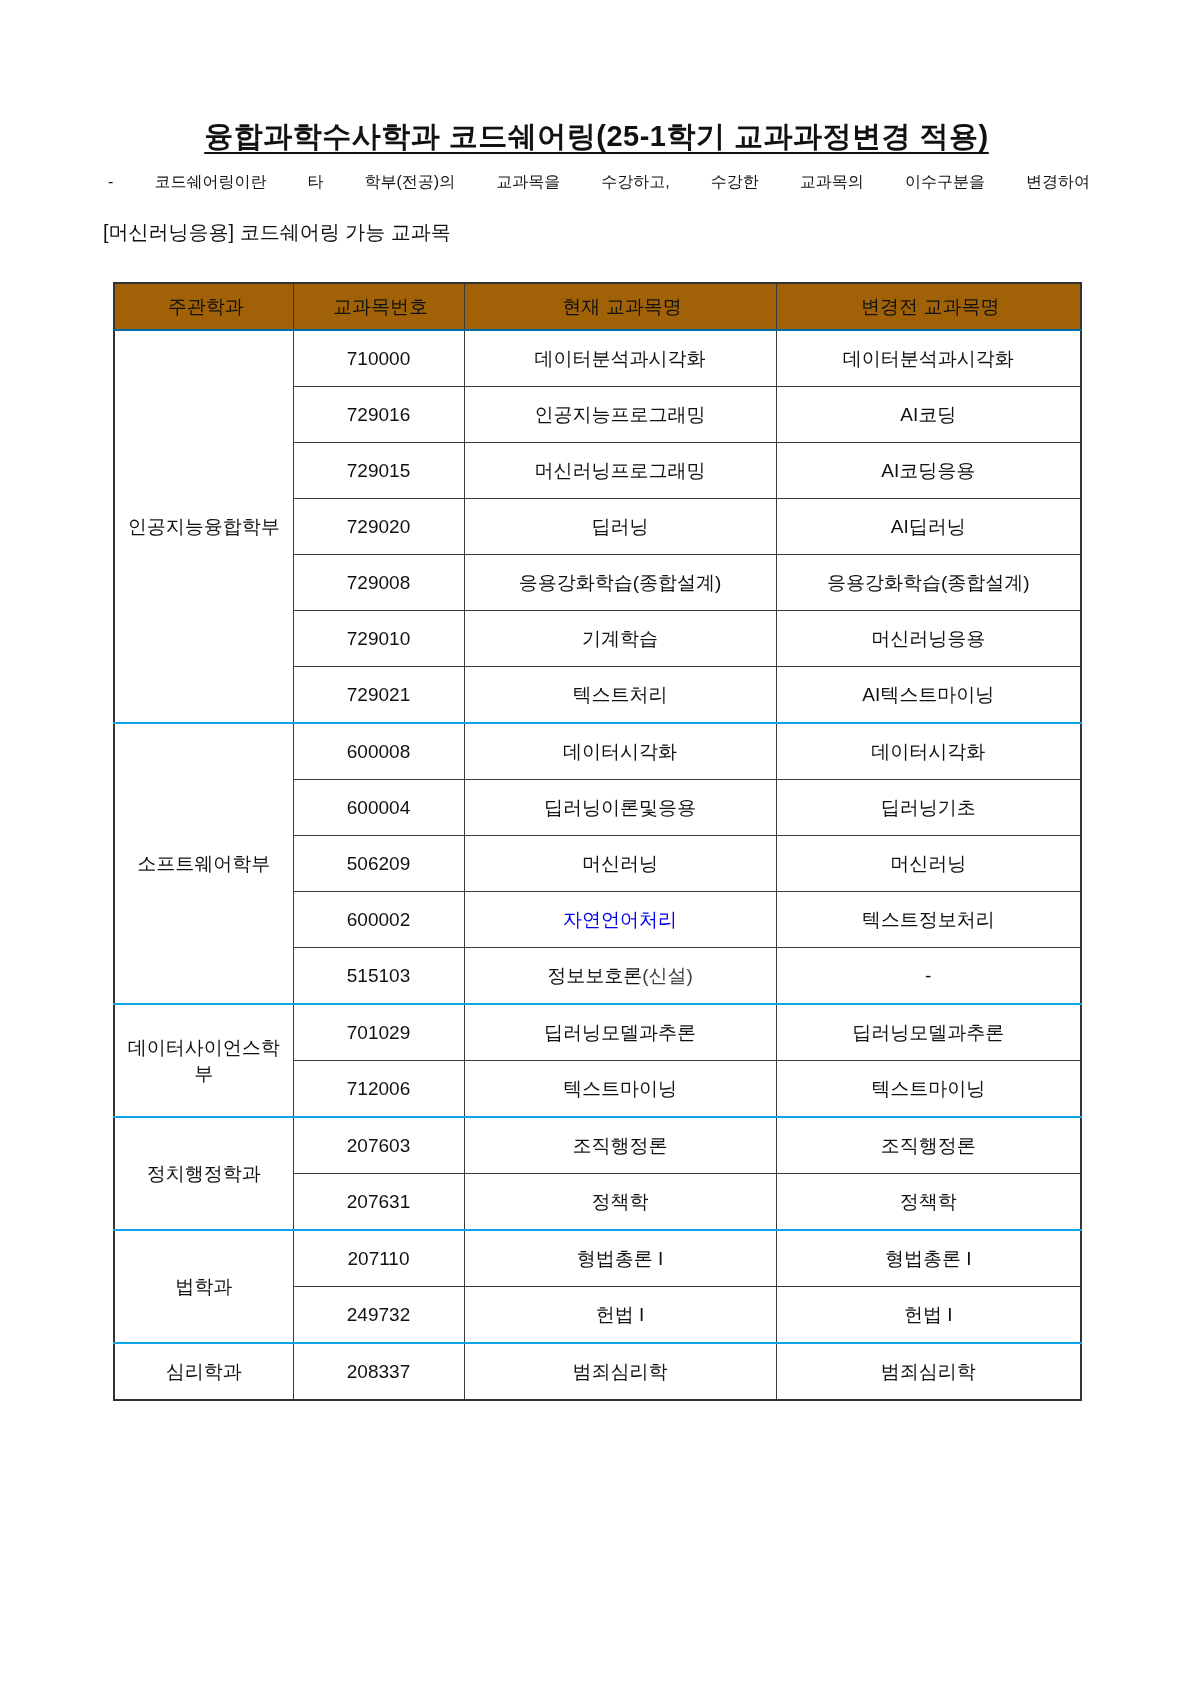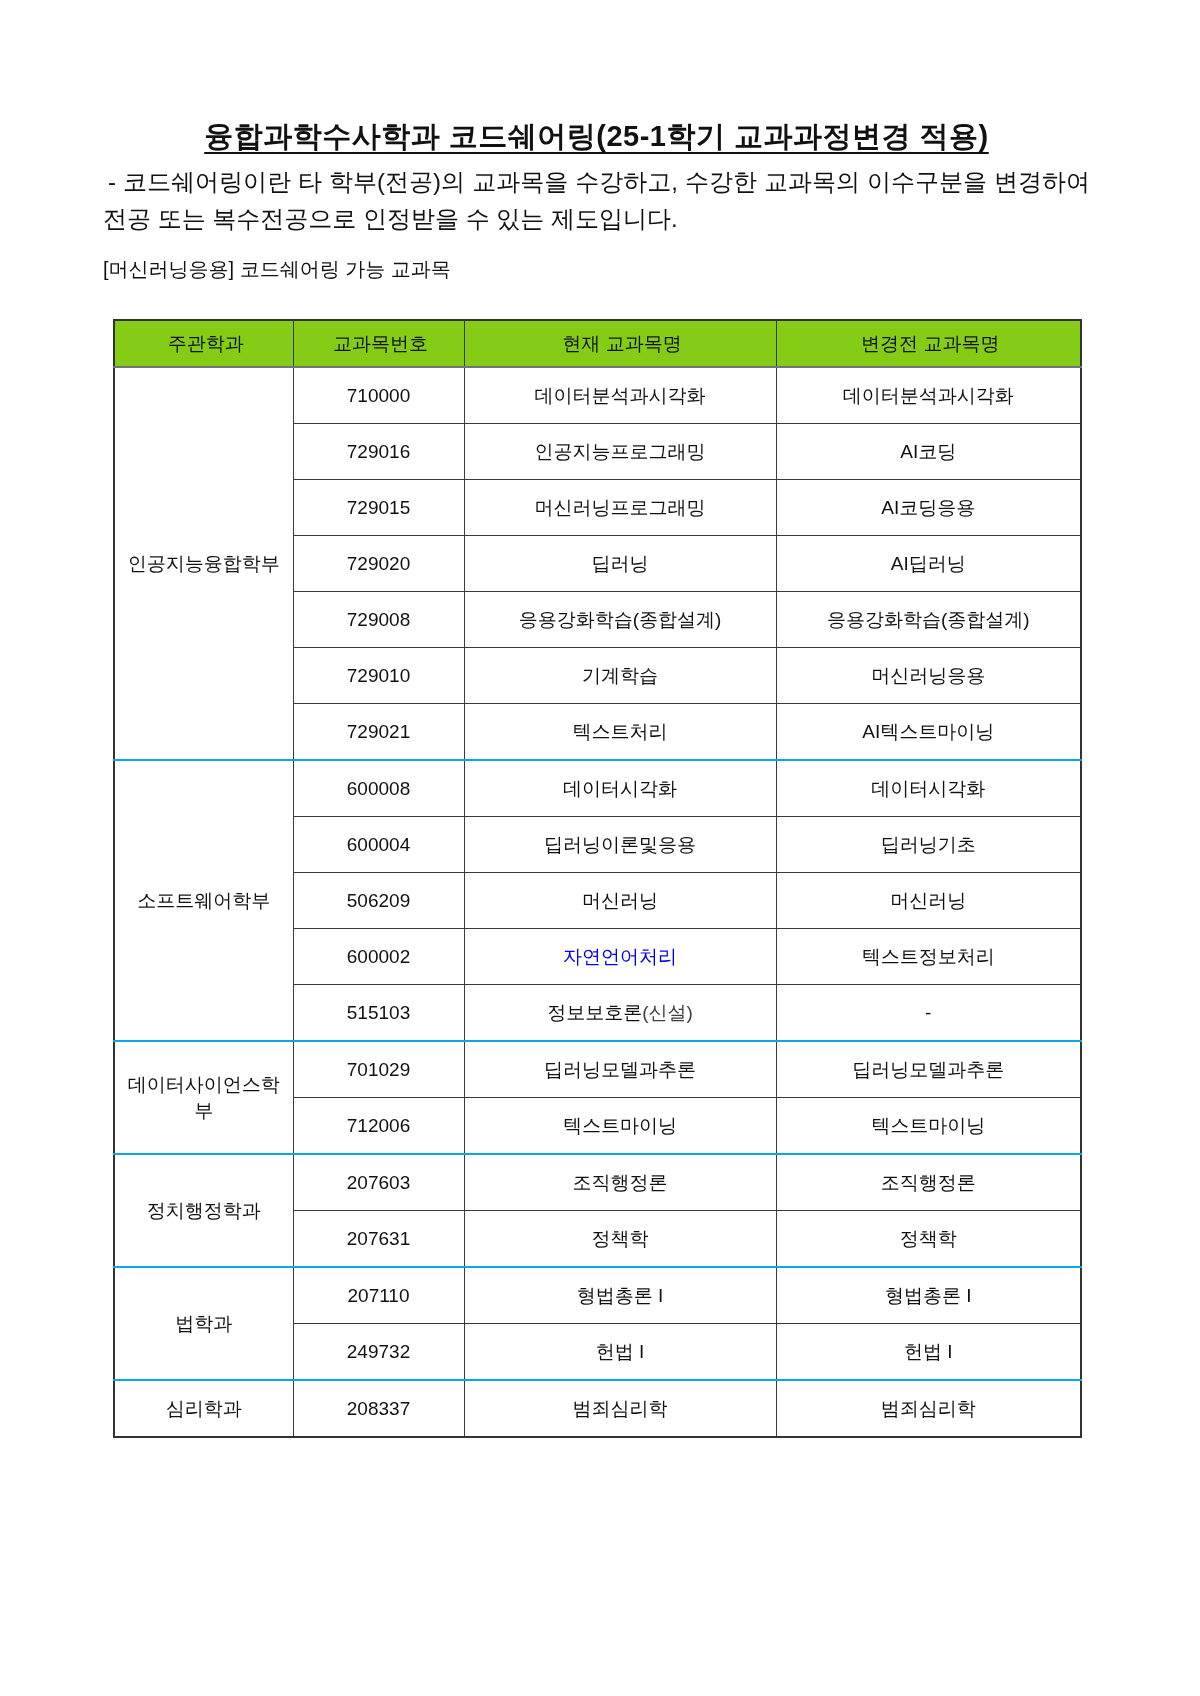--- a/index.html
+++ b/index.html
@@ -35,21 +35,21 @@
     line-height: 30px;
     font-size: 20px;
     white-space: nowrap;
   }
   .notice-heading .bullet {
     font-size: 19px;
     margin-right: 10px;
     vertical-align: 1px;
   }
   .para-line {
-    font-size: 24px;
+    font-size: 16px;
     line-height: 37px;
     color: #111111;
   }
   .para-line.first {
     margin-top: 8px;
     padding-left: 5px;
     text-align: justify;
     text-align-last: justify;
   }
   .section-label {
@@ -69,43 +69,42 @@
   }
   .course-table th, .course-table td {
     border: 1px solid #3a3a3a;
     text-align: center;
     vertical-align: middle;
     padding: 2px 4px;
     overflow: hidden;
   }
   .course-table thead th {
     height: 41px;
-    background: #84cc16;
+    background: #a16207;
     font-weight: 400;
-    border-bottom: 2px solid #737373;
+    border-bottom: 2px solid #0369a1;
     padding-left: 8px;
   }
   .course-table tbody td { height: 51px; }
   .course-table tr.group-start td { border-top: 2px solid #0ea5e9; }
   .col-dept  { width: 179px; }
   .col-code  { width: 171px; }
   .col-cur   { width: 312px; }
   .col-prev  { width: 305px; }
 </style>
 </head>
 <body>
 
 <div class="page">
   <div class="content">
 
     <h1 class="title"><span class="underline">융합과학수사학과 코드쉐어링(25-1학기 교과과정변경 적용)</span></h1>
 
 
     <div class="para-line first">- 코드쉐어링이란 타 학부(전공)의 교과목을 수강하고, 수강한 교과목의 이수구분을 변경하여</div>
-    <div class="para-line">전공 또는 복수전공으로 인정받을 수 있는 제도입니다.</div>
 
     <div class="section-label">[머신러닝응용] 코드쉐어링 가능 교과목</div>
 
     <table class="course-table">
       <colgroup>
         <col class="col-dept">
           <col class="col-code">
           <col class="col-cur">
           <col class="col-prev">
       </colgroup>

